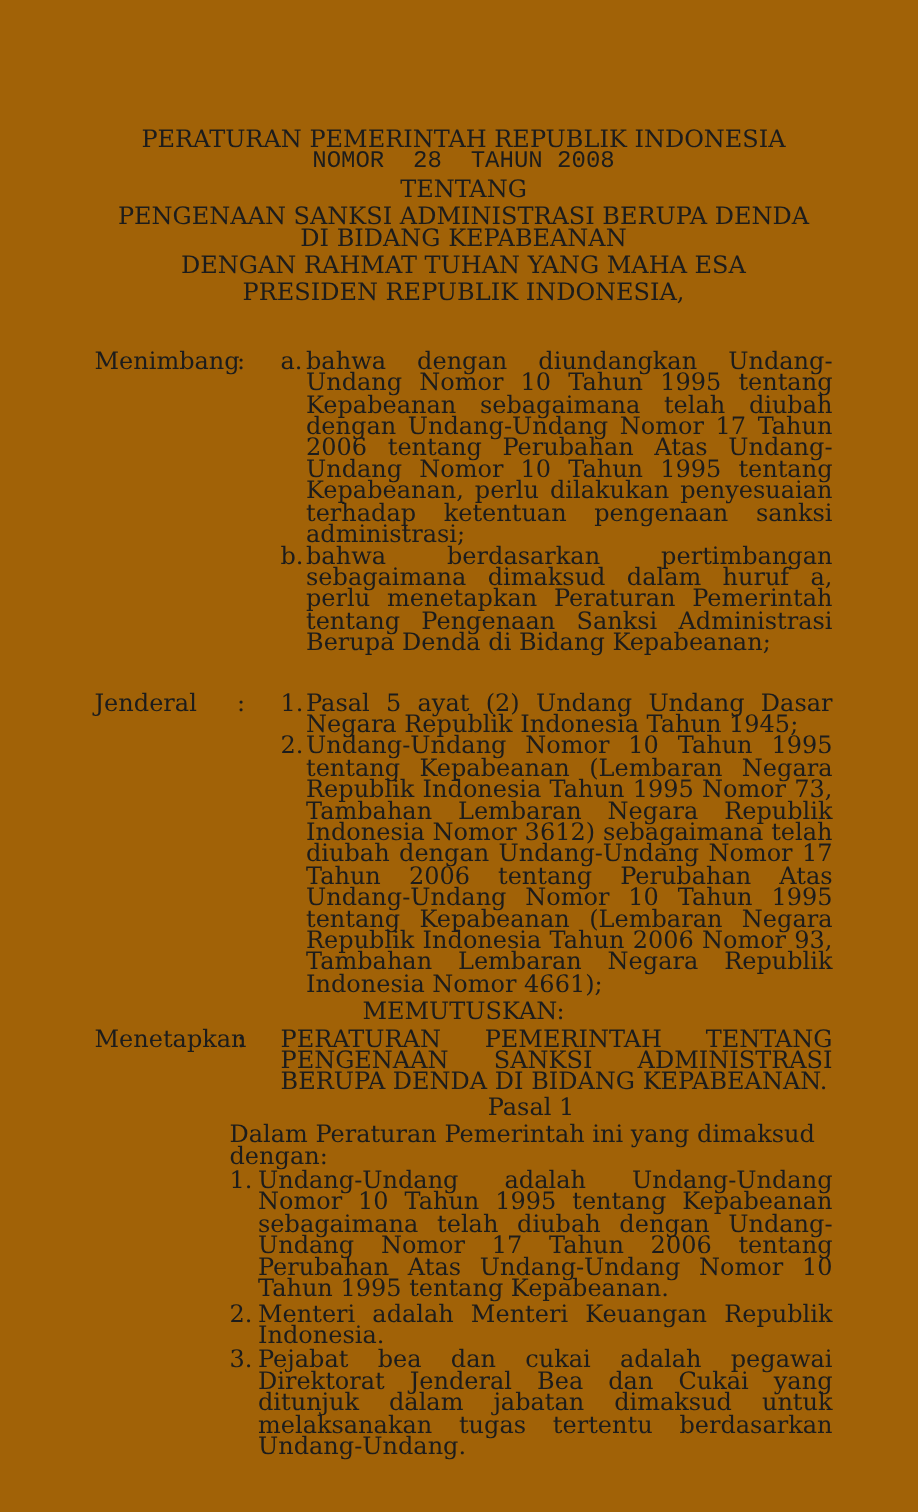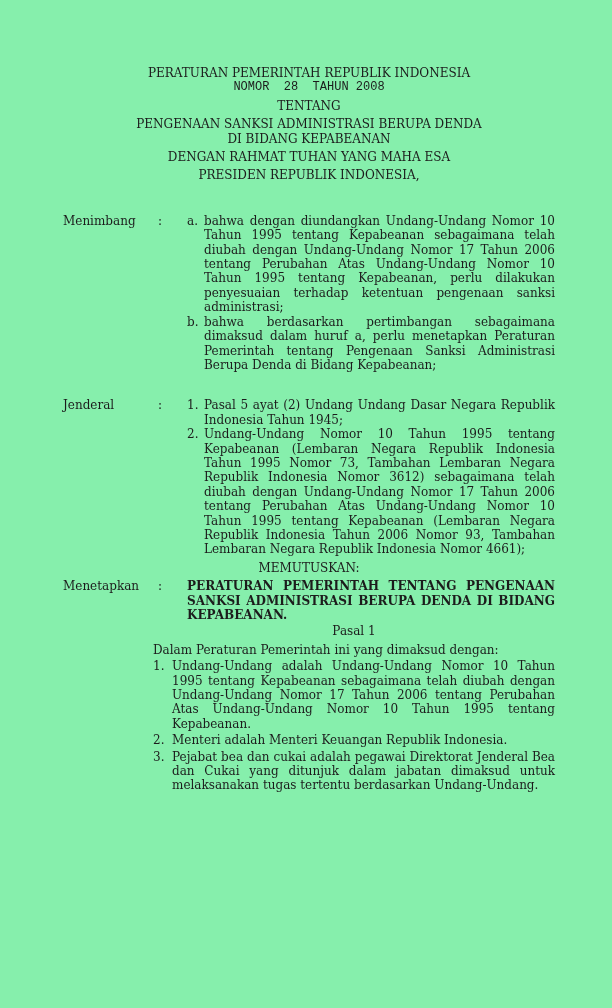--- a/index.html
+++ b/index.html
@@ -1,46 +1,46 @@
 <!DOCTYPE html>
 <html><head>
 <meta charset="utf-8">
 <style>
   html, body { margin: 0; padding: 0; background: #e8e8e8; }
   .page {
     position: relative;
     width: 612px;
     height: 1008px;
     margin: 0 auto;
-    background: #86efac;
+    background: #a16207;
     box-sizing: border-box;
-    padding: 66px 57px 0 63px;
+    padding: 86px 57px 0 63px;
     font-family: "DejaVu Serif", "Liberation Serif", serif;
-    font-size: 12px;
+    font-size: 16px;
     line-height: 14.4px;
     color: #1c1c1c;
     overflow: hidden;
   }
   .center { text-align: center; }
   .pre { white-space: pre-wrap; font-family: Liberation Mono, monospace; }
   .mt-sm { margin-top: 4px; }
   .mt-lg { margin-top: 31px; }
   .mt-md { margin-top: 26px; }
   .mt-pasal { margin-top: 2px; }
 
   .clause-row { display: flex; align-items: flex-start; gap: 15px; }
   .clause-label { width: 80px; flex: none; }
   .clause-colon { width: 14px; flex: none; }
   .clause-content { flex: 1; min-width: 0; }
 
   .hang { display: flex; align-items: flex-start; }
   .hang .marker { width: 17px; flex: none; }
   .hang .hang-text { flex: 1; min-width: 0; text-align: justify; }
 
-  .justify { text-align: justify; font-weight: bold; }
+  .justify { text-align: justify; }
 
   .pasal-section { margin-left: 90px; }
   .pasal-section .hang .marker { width: 19px; }
   .pasal-section .hang { margin-top: 2px; }
 </style>
 </head>
 <body>
 
 <div class="page">
 

